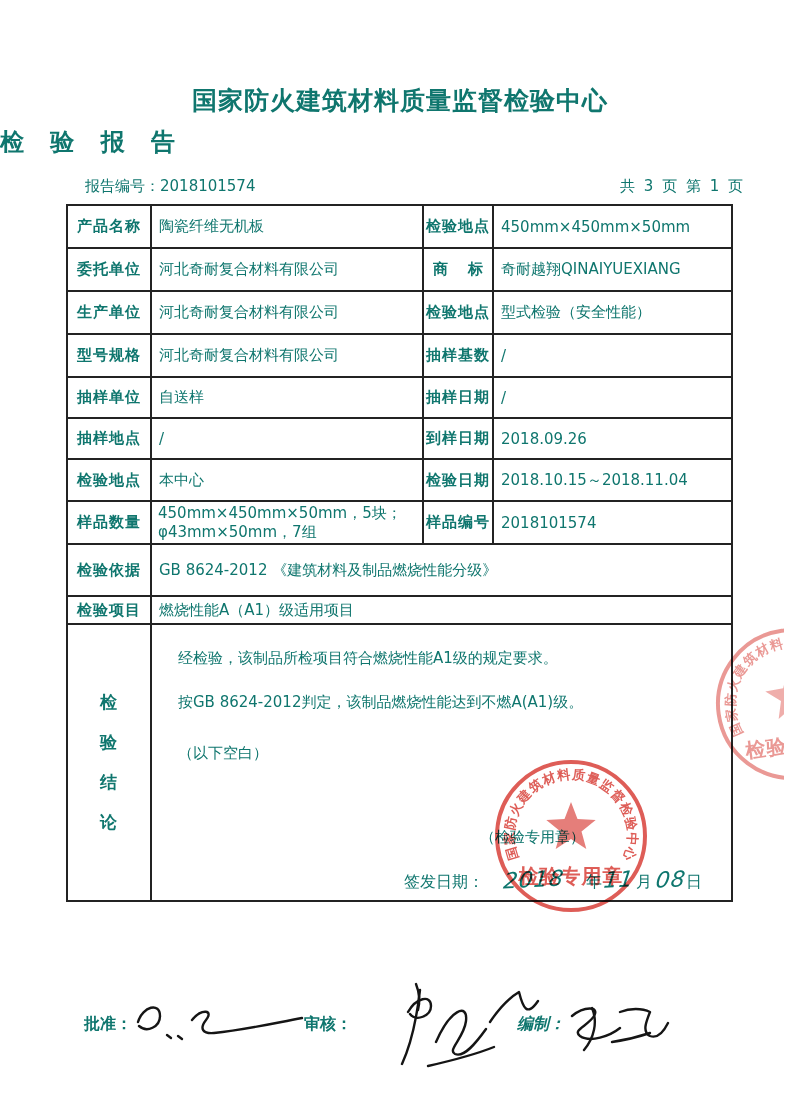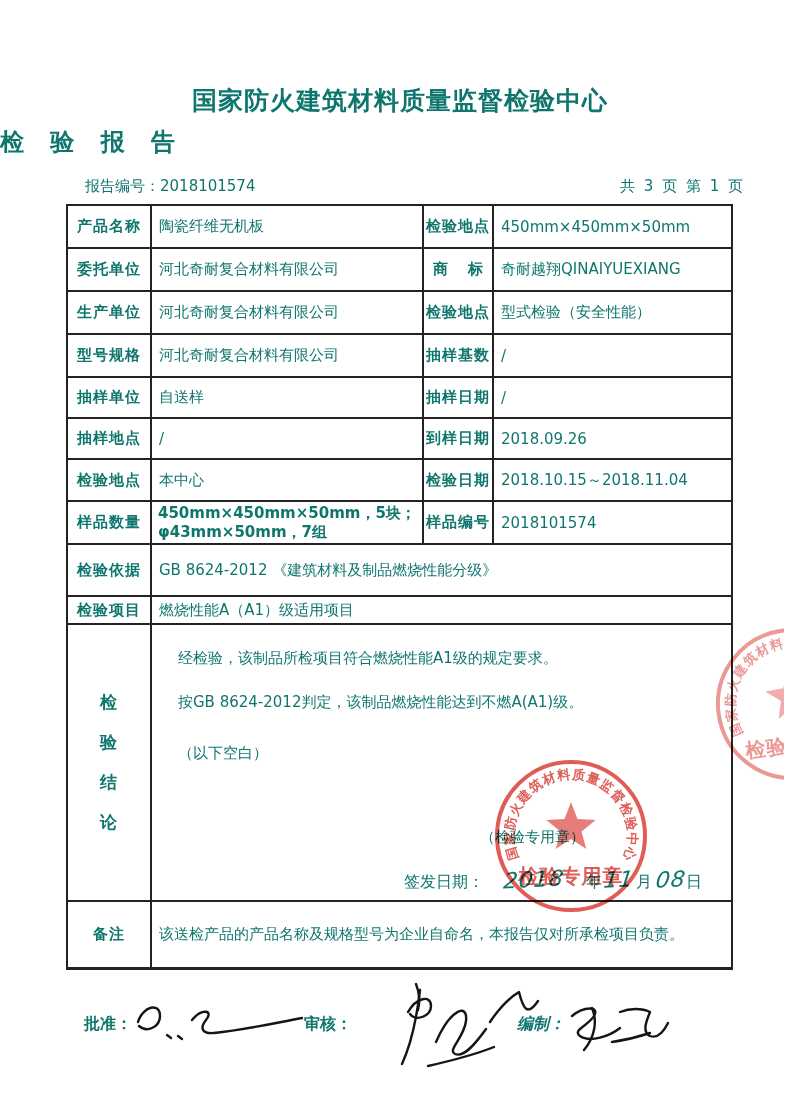--- a/index.html
+++ b/index.html
@@ -27,21 +27,21 @@
   }
   table.report td {
     border:2px solid #232323; font-size:15px; vertical-align:middle;
     overflow:hidden;
   }
   td.lab { text-align:center; font-weight:600; letter-spacing:1px; }
   td.val { padding-left:7px; font-weight:500; }
   td.spread { text-align:justify; -moz-text-align-last:justify; text-align-last:justify; padding:0 9px; font-weight:600; }
   tr.h43 { height:43px; } tr.h41 { height:41px; } tr.h42 { height:42px; }
   tr.h52 { height:52px; } tr.h40 { height:28px; } tr.h277 { height:277px; } tr.h67 { height:67px; }
-  td.small2 { font-size:13.5px; line-height:19px; padding-left:6px; font-weight:700; }
+  td.small2 { font-size:13.5px; line-height:19px; padding-left:6px; font-weight:400; }
   table.report tr.last-row td { border-bottom:3px solid #232323; }
   
   td.concl-lab { vertical-align:middle; }
   .vlabel { display:flex; flex-direction:column; align-items:center; gap:17px; font-size:17px; font-weight:600; }
   td.concl-val { position:relative; padding:0; }
   .concl-p { position:absolute; left:26px; white-space:nowrap; font-weight:500; }
   .concl-p1 { top:24px; } .concl-p2 { top:68px; } .concl-p3 { top:119px; }
   .seal-note { position:absolute; left:328px; top:203px; font-size:15px; font-weight:500; white-space:nowrap; }
   .issue-line { position:absolute; left:252px; top:242px; white-space:nowrap; font-size:16px; font-weight:500; }
   .hand { font-style:italic; font-size:22px; font-weight:500; display:inline-block; transform:skewX(-10deg) rotate(-3deg); letter-spacing:1px; }
@@ -145,24 +145,20 @@
       <td class="concl-val" colspan="3">
         <div class="concl-p concl-p1">经检验，该制品所检项目符合燃烧性能A1级的规定要求。</div>
         <div class="concl-p concl-p2">按GB 8624-2012判定，该制品燃烧性能达到不燃A(A1)级。</div>
         <div class="concl-p concl-p3">（以下空白）</div>
         <div class="seal-note">（检验专用章）</div>
         <div class="issue-line">
           <span>签发日期：</span><span class="hand gap-l">2018</span><span class="hy">年</span><span class="hand hm">11</span><span class="hm">月</span><span class="hand hd">08</span><span>日</span>
         </div>
       </td>
     </tr>
-    <tr class="h67 last-row">
-      <td class="lab">备注</td>
-      <td class="val" colspan="3">该送检产品的产品名称及规格型号为企业自命名，本报告仅对所承检项目负责。</td>
-    </tr>
   </tbody>
     </table>
 
   <svg class="stamp stamp-main" width="160" height="160" viewBox="0 0 160 160">
     <circle cx="80" cy="80" r="74" fill="none" stroke="#d9453e" stroke-width="4"></circle>
     <path id="arc1" d="M 28.4 104.1 A 57 57 0 1 1 131.6 104.1" fill="none"></path>
     <text font-size="13" fill="#d9453e" font-weight="bold">
       <textPath href="#arc1" startOffset="2" textLength="225">国家防火建筑材料质量监督检验中心</textPath>
     </text>
     <polygon fill="#d9453e" opacity="0.8" points="80,46 86.5,63.1 104.7,64 90.5,75.4 95.3,93 80,83 64.7,93 69.5,75.4 55.3,64 73.5,63.1"></polygon>

